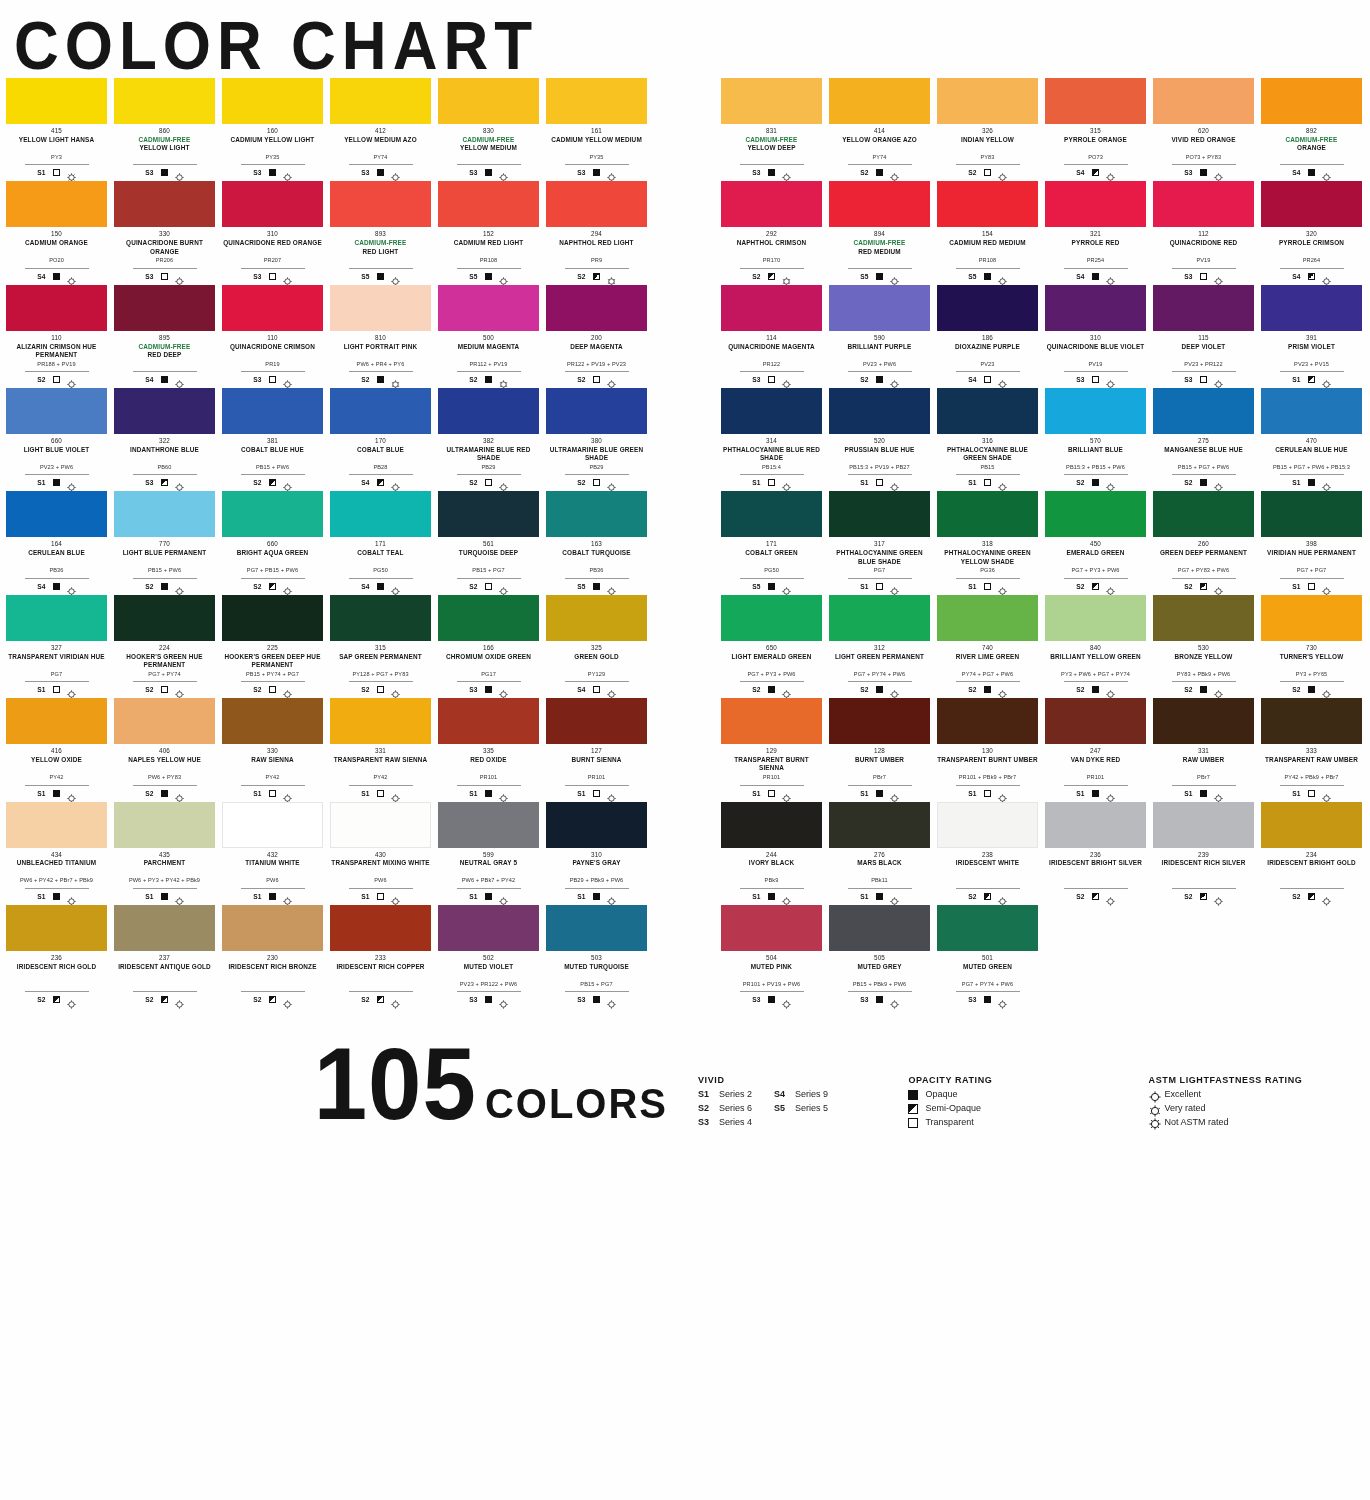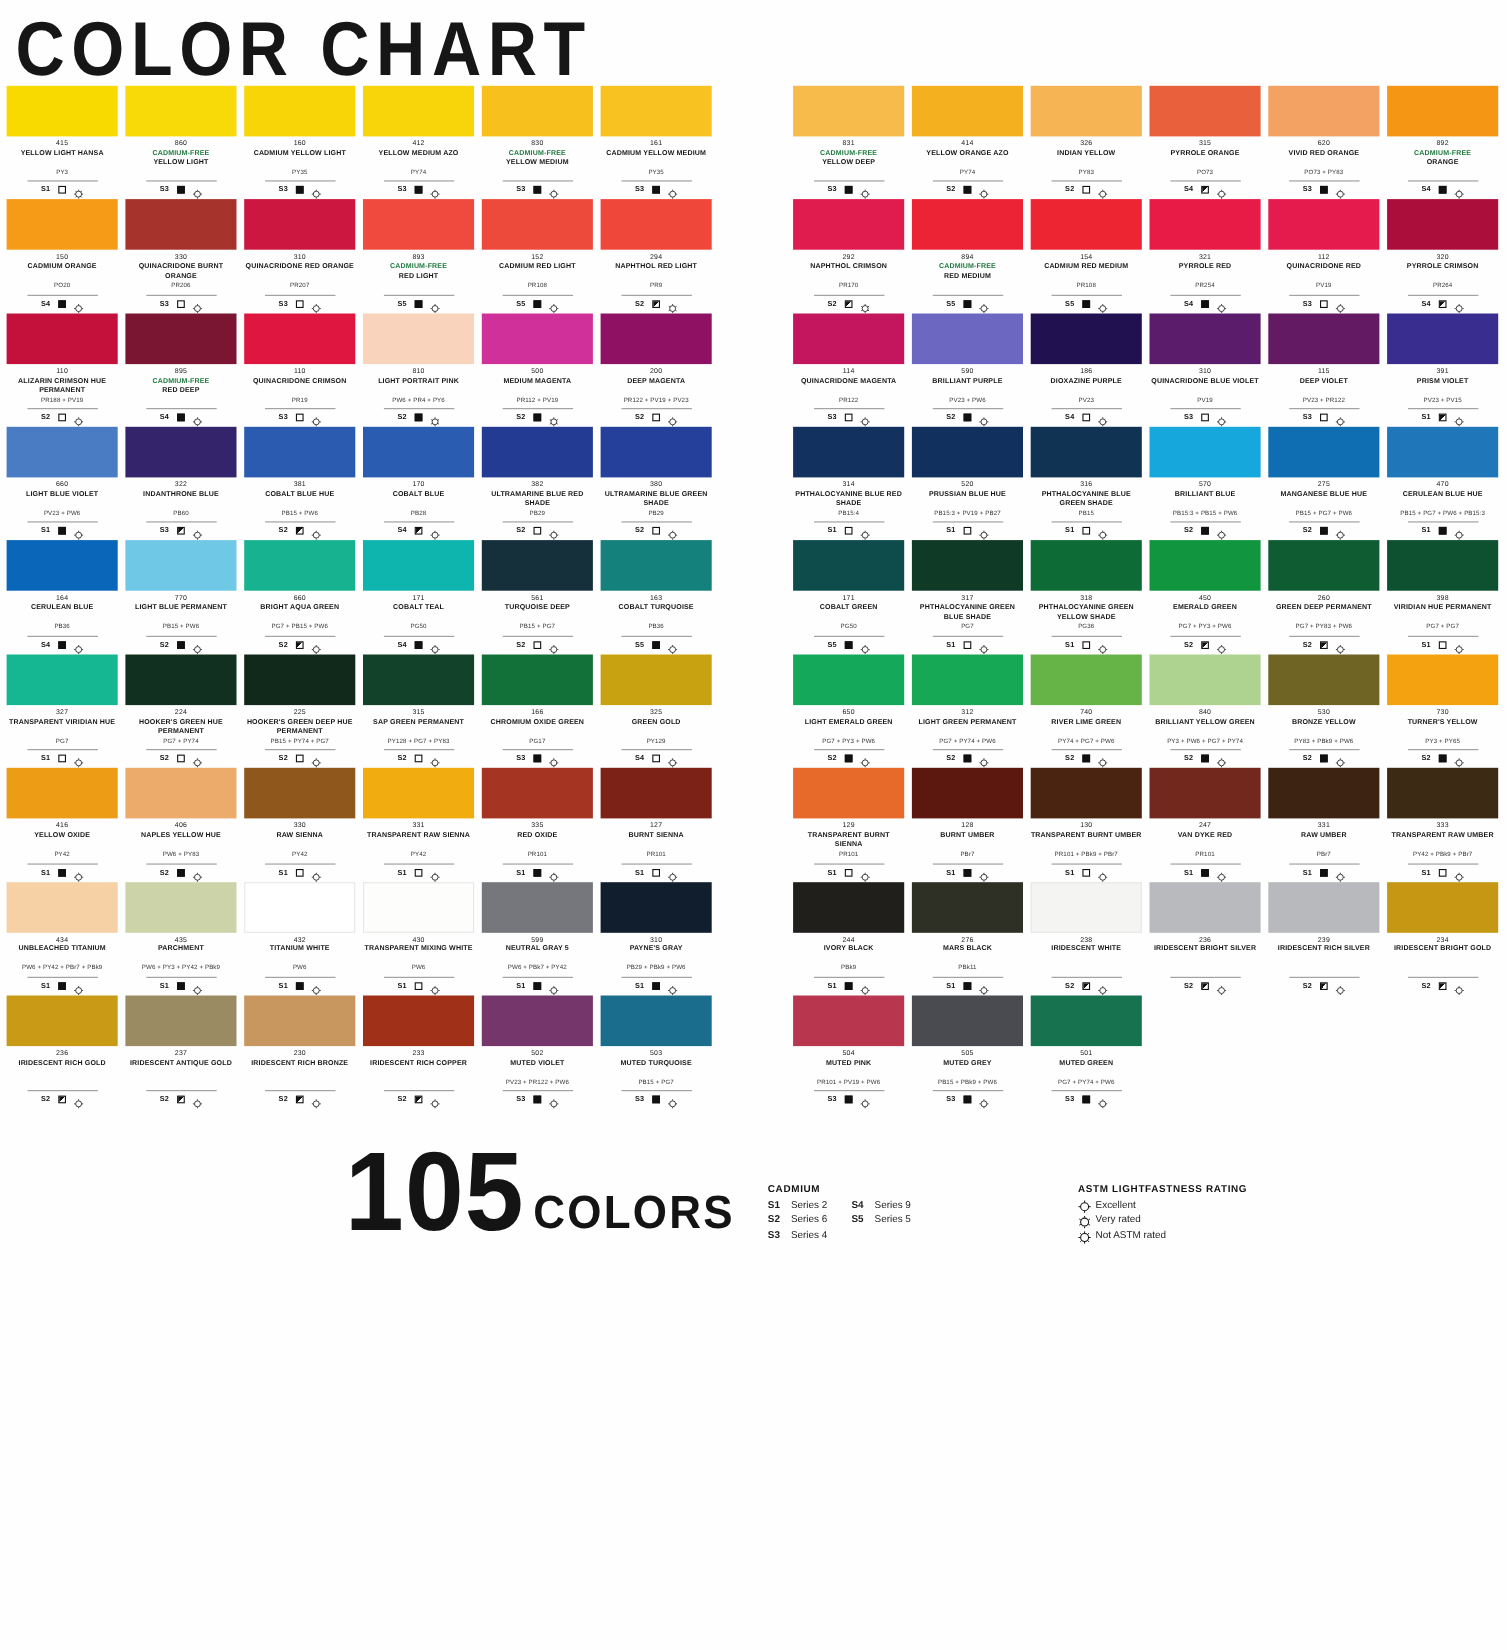--- a/index.html
+++ b/index.html
@@ -2119,21 +2119,21 @@
 </div>
 
 <div id="footer">
   <div id="count-block">
     <span id="count-number">105</span>
     <span id="count-word">COLORS</span>
   </div>
   <div id="key-block">
     <div id="key-cols">
       <div id="key-series-group">
-        <div class="key-group-title">CADMIUM</div>
+        <div class="key-group-title">VIVID</div>
         <div class="key-rows">
           <div class="key-col-inner" id="key-series-a">
               <div class="key-item">
                 <span class="key-code">S1</span>
                 <span>Series 2</span>
               </div>
               <div class="key-item">
                 <span class="key-code">S2</span>
                 <span>Series 6</span>
               </div>
@@ -2146,20 +2146,37 @@
               <div class="key-item">
                 <span class="key-code">S4</span>
                 <span>Series 9</span>
               </div>
               <div class="key-item">
                 <span class="key-code">S5</span>
                 <span>Series 5</span>
               </div>
             </div>
         </div>
+      </div>
+      <div id="key-opacity-group">
+        <div class="key-group-title">OPACITY RATING</div>
+        <div class="key-col-inner" id="key-opacity-list">
+            <div class="key-item">
+              <span class="op-glyph opaque" style="width: 10px; height: 10px;"></span>
+              <span>Opaque</span>
+            </div>
+            <div class="key-item">
+              <span class="op-glyph semi" style="width: 10px; height: 10px;"></span>
+              <span>Semi-Opaque</span>
+            </div>
+            <div class="key-item">
+              <span class="op-glyph transparent" style="width: 10px; height: 10px;"></span>
+              <span>Transparent</span>
+            </div>
+          </div>
       </div>
       <div id="key-lf-group">
         <div class="key-group-title">ASTM LIGHTFASTNESS RATING</div>
         <div class="key-col-inner" id="key-lf-list">
             <div class="key-item">
               <span class="lf-glyph"><svg viewBox="0 0 20 20" width="12" height="12">
                   <circle cx="10" cy="10" r="6" fill="none" stroke="#111" stroke-width="1.6"></circle>
                   <line x1="10.00" y1="3.50" x2="10.00" y2="0.70" stroke="#111" stroke-width="1.5"></line>
                   <line x1="16.50" y1="10.00" x2="19.30" y2="10.00" stroke="#111" stroke-width="1.5"></line>
                   <line x1="10.00" y1="16.50" x2="10.00" y2="19.30" stroke="#111" stroke-width="1.5"></line>

